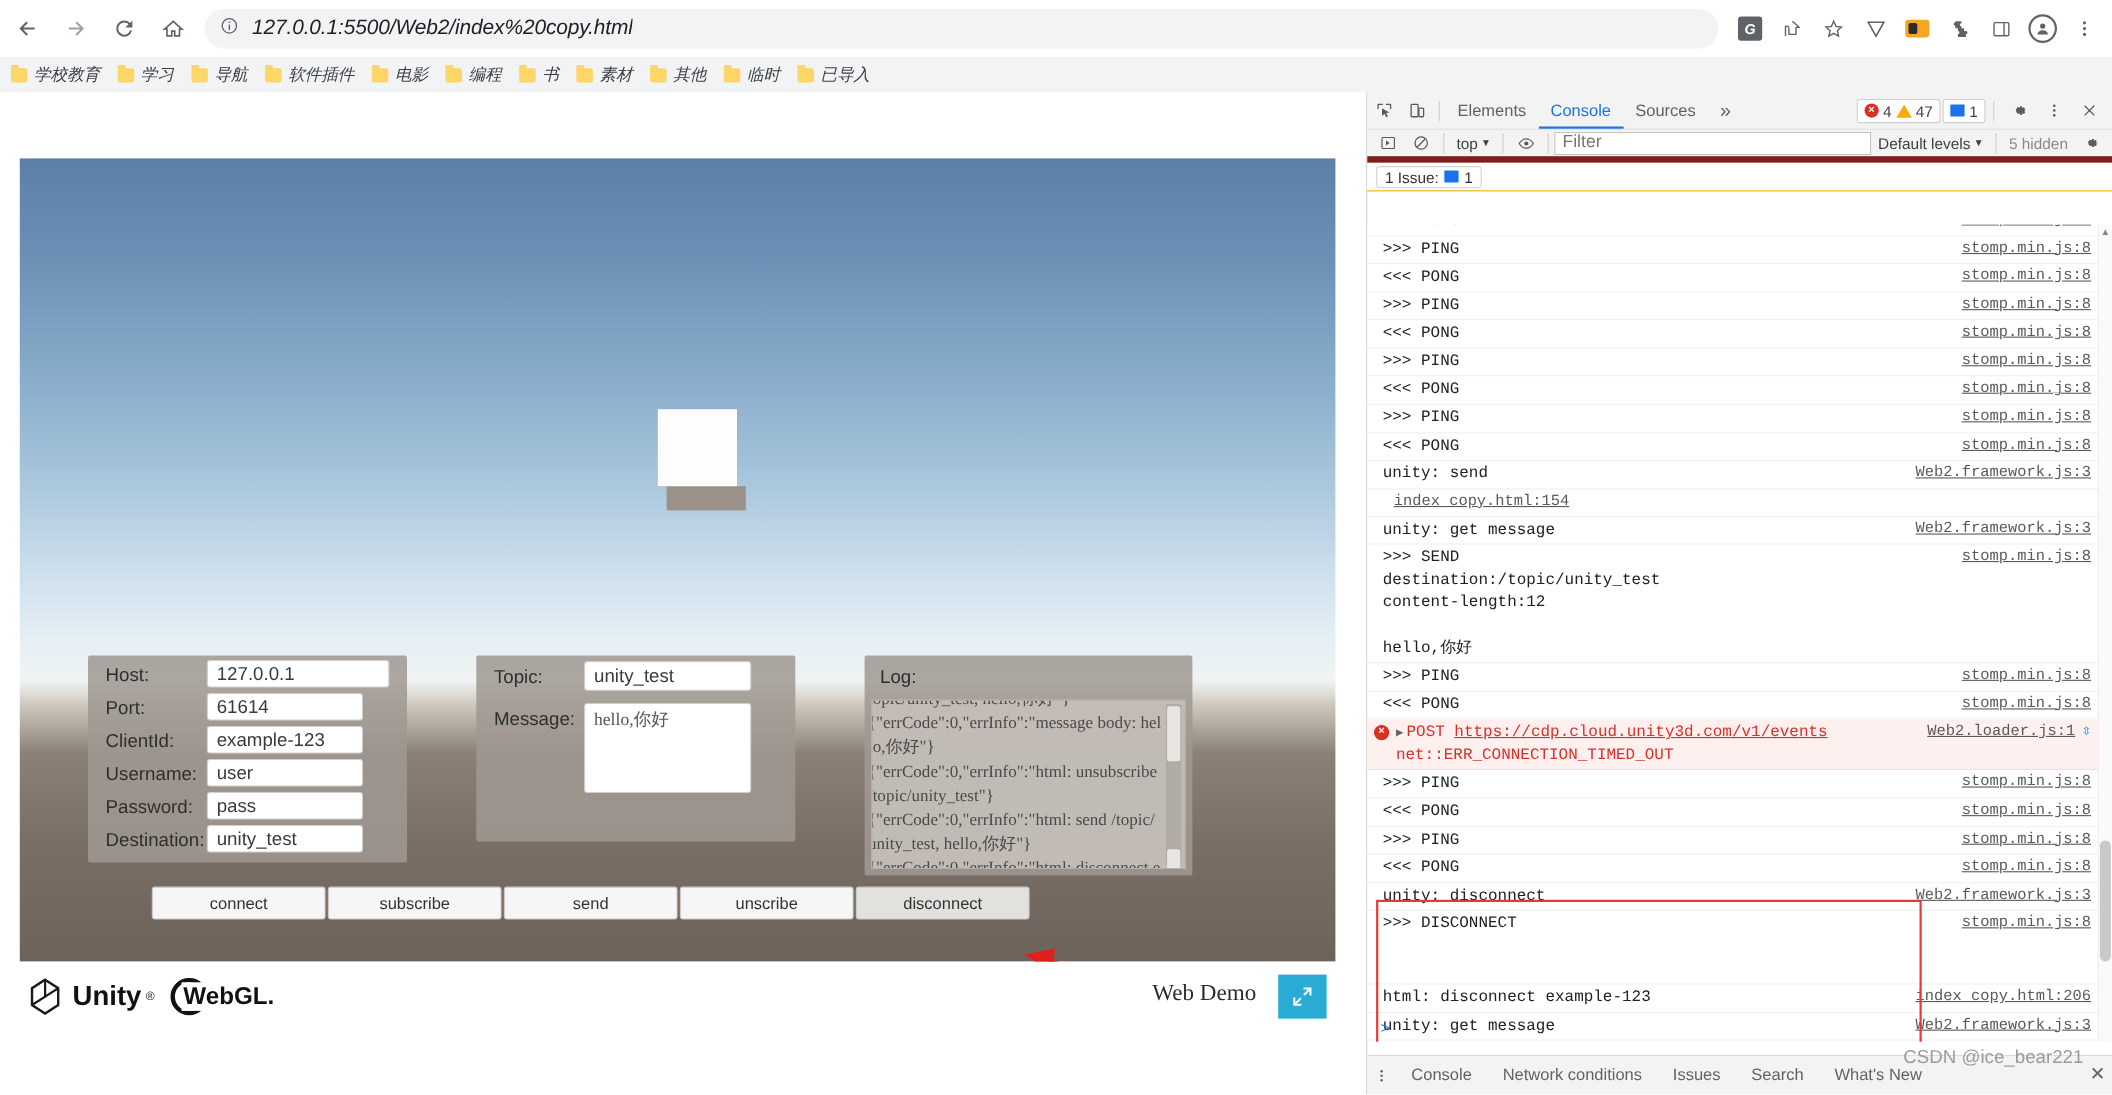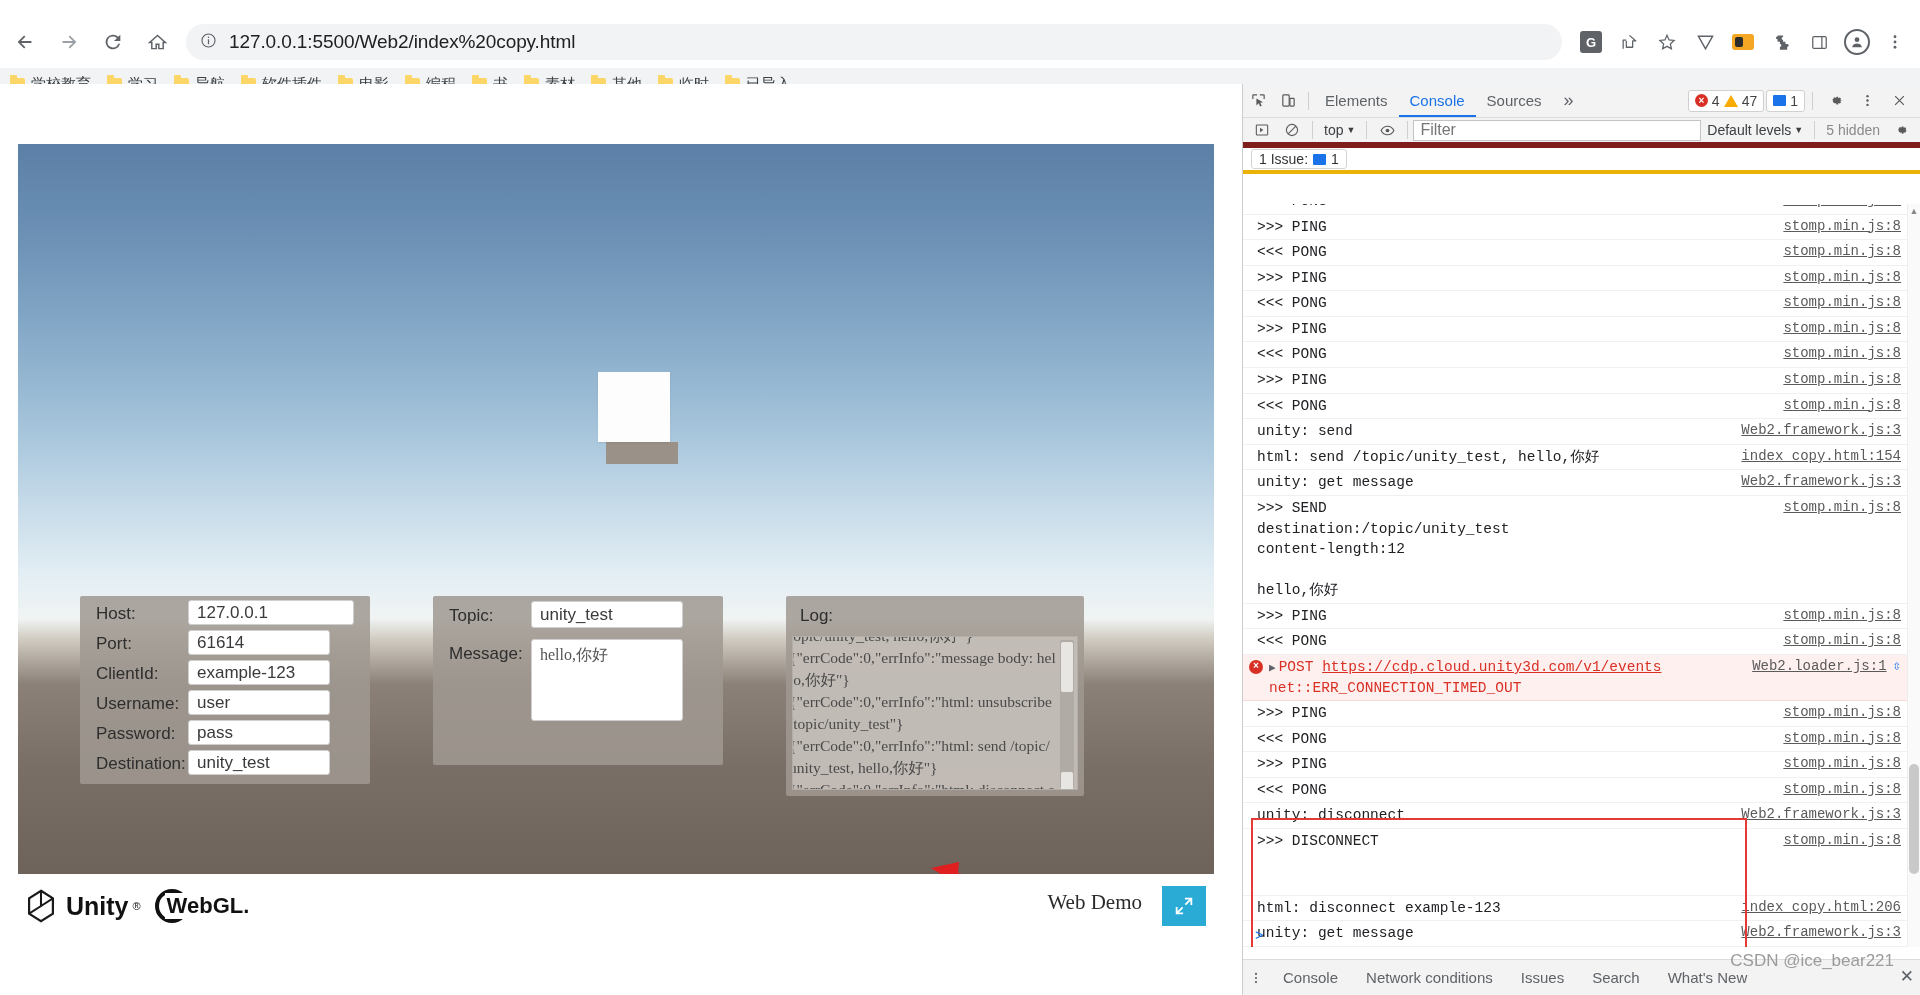--- a/index.html
+++ b/index.html
@@ -4,21 +4,21 @@
 <style>
   * { box-sizing: border-box; }
   html, body { margin:0; padding:0; }
   body {
     width:1920px; height:995px; overflow:hidden;
     font-family:"Liberation Sans", sans-serif;
     background:#fff; position:relative;
   }
 
   
-  #browser-chrome { position:absolute; left:0; top:16px; width:1920px; height:84px; background:#f1f3f4; }
+  #browser-chrome { position:absolute; left:0; top:0; width:1920px; height:84px; background:#f1f3f4;font-style:italic; }
   #toolbar-row { position:absolute; left:0; top:0; width:1920px; height:52px; background:#fff; display:flex; align-items:center; }
   .nav-btn { width:38px; height:38px; margin-left:6px; border-radius:50%; display:flex; align-items:center; justify-content:center; color:#5f6368; flex:0 0 auto; }
   .nav-btn svg { display:block; }
   #omnibox {
     flex:1 1 auto; height:36px; margin:0 12px 0 10px; background:#f1f3f4;
     border-radius:18px; display:flex; align-items:center; padding:0 14px;
     max-width:1480px;
   }
   #omnibox .info-ico { flex:0 0 auto; margin-right:12px; color:#5f6368; }
   #url-text {
@@ -129,21 +129,21 @@
 
   #dt-toolbar2 { height:30px; background:#f3f3f3; border-bottom:6px solid #7f1d1d; display:flex; align-items:center; padding:0 4px; }
   #filter-input {
     flex:1 1 auto; height:21px; background:#fff; border:1px solid #c4c4c4;
     font-size:16px; padding:0 6px; color:#333; font-family:"Liberation Sans", sans-serif;
     max-width:290px; outline:none;
   }
   .dt-select { font-size:14px; color:#3c4043; display:flex; align-items:center; gap:3px; padding:0 6px; white-space:nowrap; }
   #hidden-count { font-size:14px; color:#8a8a8a; padding:0 6px; white-space:nowrap; }
 
-  #dt-issuebar { height:26px; background:#fff; border-bottom:4px solid #eab308; display:flex; align-items:center; padding-left:8px; }
+  #dt-issuebar { height:26px; background:#fff; border-bottom:1px solid #eab308; display:flex; align-items:center; padding-left:8px; }
   #issue-pill { display:flex; align-items:center; gap:5px; border:1px solid #d4d4d4; border-radius:3px; height:20px; padding:0 7px; font-size:14px; color:#333; }
 
   #console-body { position:absolute; left:0; top:120px; right:0; bottom:48px; overflow:hidden; background:#fff; }
   #console-scroll { position:absolute; left:0; top:0; right:13px; bottom:0; }
   .log-row {
     position:relative; display:flex; align-items:flex-start;
     border-bottom:1px solid #f0f0f0; padding:2px 6px 2px 14px;
     font-family:"Liberation Mono", monospace; font-size:14.5px; color:#202124;
     min-height:21px; line-height:1.42;
   }
@@ -355,20 +355,27 @@
           <div id="log-thumb-b"></div>
         </div>
       </div>
 
       <svg class="red-arrow" style="left:880px; top:700px; width:0; height:0;" width="0" height="0"></svg>
       <svg class="red-arrow" style="left:905px; top:706px;" width="120" height="60" viewBox="0 0 120 60">
         <path d="M115 50 L30 24" stroke="#e02020" stroke-width="5" fill="none"></path>
         <path d="M8 18 L36 12 L34 34 Z" fill="#e02020"></path>
       </svg>
 
+      <div id="unity-buttons">
+          <button class="u-btn" style="left: 120px;">connect</button>
+          <button class="u-btn" style="left: 280px;">subscribe</button>
+          <button class="u-btn" style="left: 440px;">send</button>
+          <button class="u-btn" style="left: 600px;">unscribe</button>
+          <button class="u-btn pressed" style="left: 760px;">disconnect</button>
+        </div>
 
     </div>
 
     <div id="unity-footer">
       <div id="unity-logo-wrap">
         <svg width="34" height="34" viewBox="0 0 40 40">
           <path d="M20 2 L34 11 L34 29 L20 38 L6 29 L6 11 Z" fill="none" stroke="#1a1a1a" stroke-width="2.6"></path>
           <path d="M20 2 L20 20 L6 29" fill="none" stroke="#1a1a1a" stroke-width="2.4"></path>
           <path d="M20 20 L34 11" fill="none" stroke="#1a1a1a" stroke-width="2.4"></path>
         </svg>
@@ -529,21 +536,20 @@
         </div>
         <div class="log-row">
           <span class="msg">&lt;&lt;&lt; PONG</span>
           <span class="src">stomp.min.js:8</span>
         </div>
         <div class="log-row">
           <span class="msg">unity: send</span>
           <span class="src">Web2.framework.js:3</span>
         </div>
         <div class="log-row">
-          <span class="msg">html: send /topic/unity_test, hello,你好</span>
           <span class="src">index copy.html:154</span>
         </div>
         <div class="log-row">
           <span class="msg">unity: get message</span>
           <span class="src">Web2.framework.js:3</span>
         </div>
         <div class="log-row">
           <span class="msg">&gt;&gt;&gt; SEND
 destination:/topic/unity_test
 content-length:12

